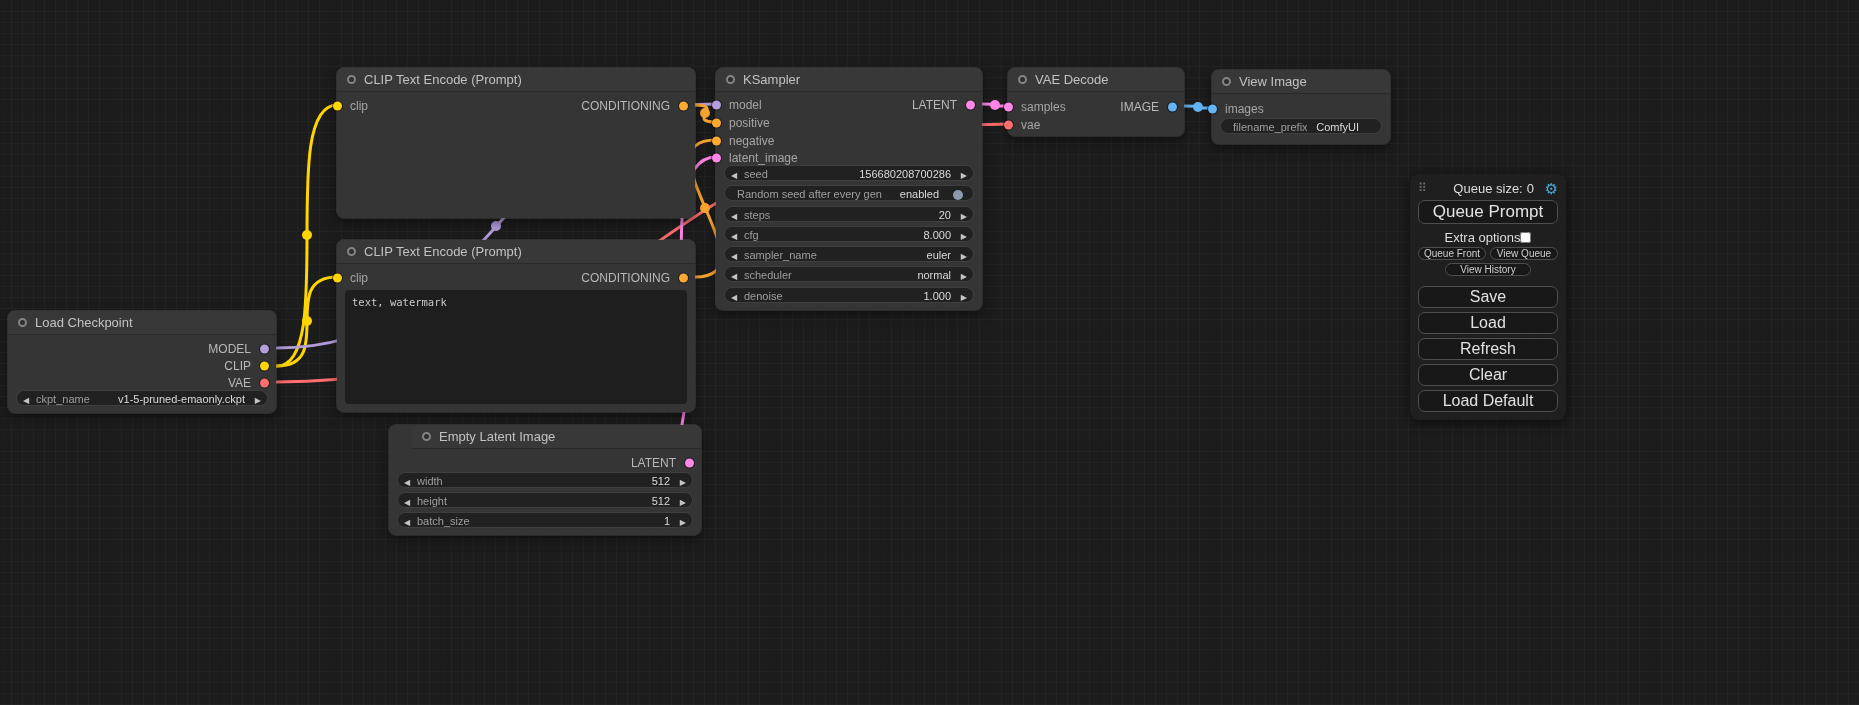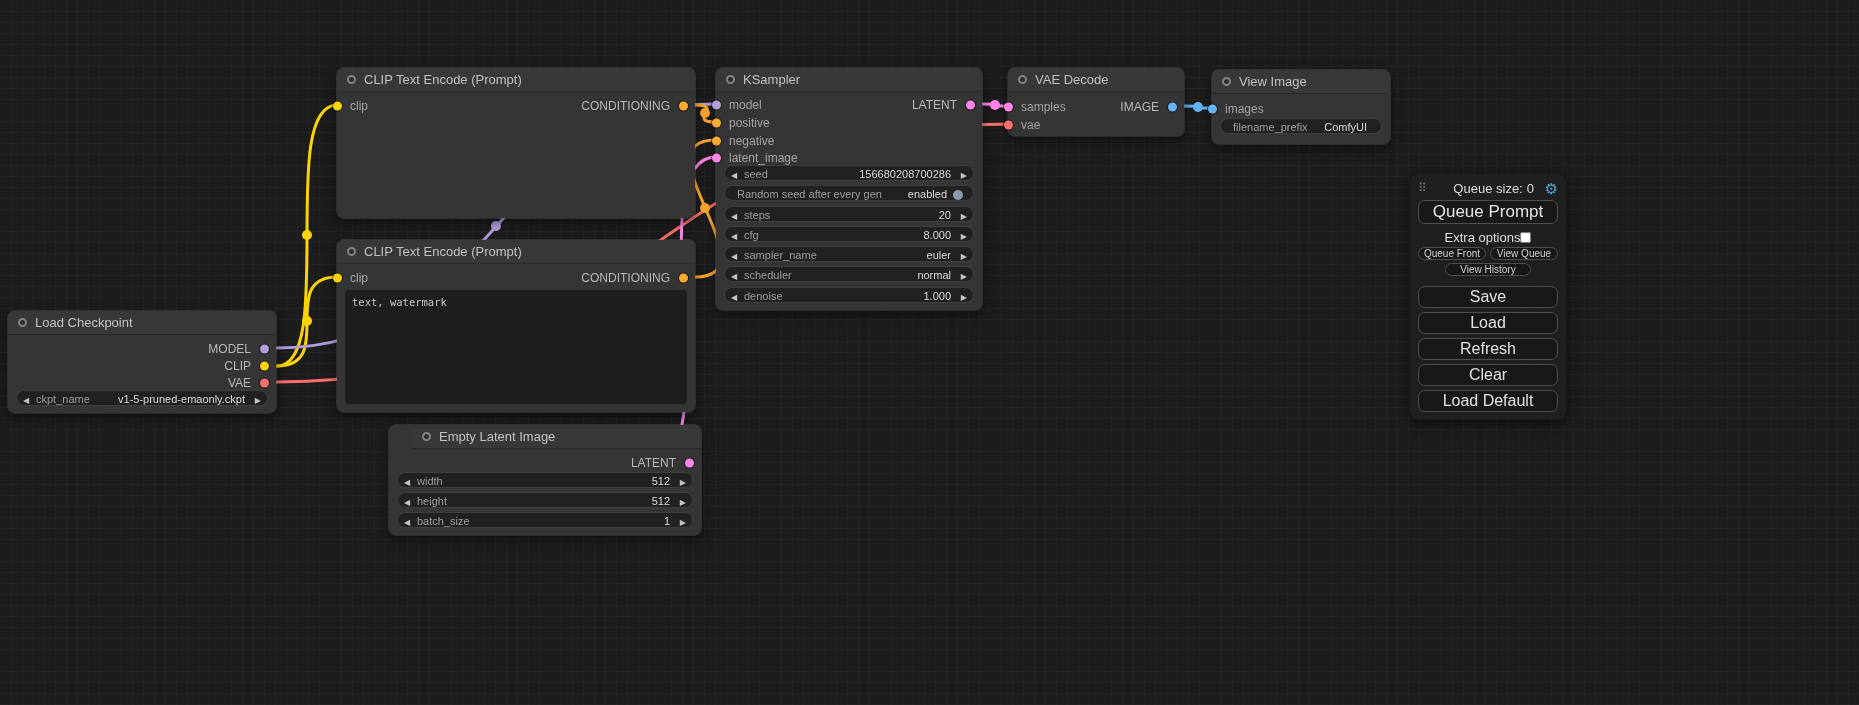--- a/index.html
+++ b/index.html
@@ -62,21 +62,21 @@
     position:absolute; left:8px; right:8px; height:16px;
     background:#212121; border:1px solid #3f3f3f; border-radius:8px;
     display:flex; align-items:flex-end;
     padding:0 6px; font-size:11px; color:#9f9f9f;
   }
   .widget .arrow { color:#c4c4c4; font-size:8px; width:11px; flex:0 0 auto; }
   .widget .arrow.right { text-align:right; }
   .widget .wlabel { margin-left:2px; white-space:nowrap; }
   .widget .wvalue { margin-left:auto; margin-right:5px; color:#dadada; white-space:nowrap; }
   .widget.no-arrows { padding:0 10px; }
-  .widget.no-arrows .wvalue { margin-right:4px; }
+  .widget.no-arrows .wvalue { margin-right:12px; }
   .toggle-dot {
     width:10px; height:10px; border-radius:50%;
     background:#8a9bb0; margin-left:2px; flex:0 0 auto;
   }
 
   .prompt-box {
     position:absolute; left:8px; right:8px;
     background:#1e1e1e; border-radius:4px;
     padding:5px 7px;
     font-family:"DejaVu Sans Mono", monospace;

